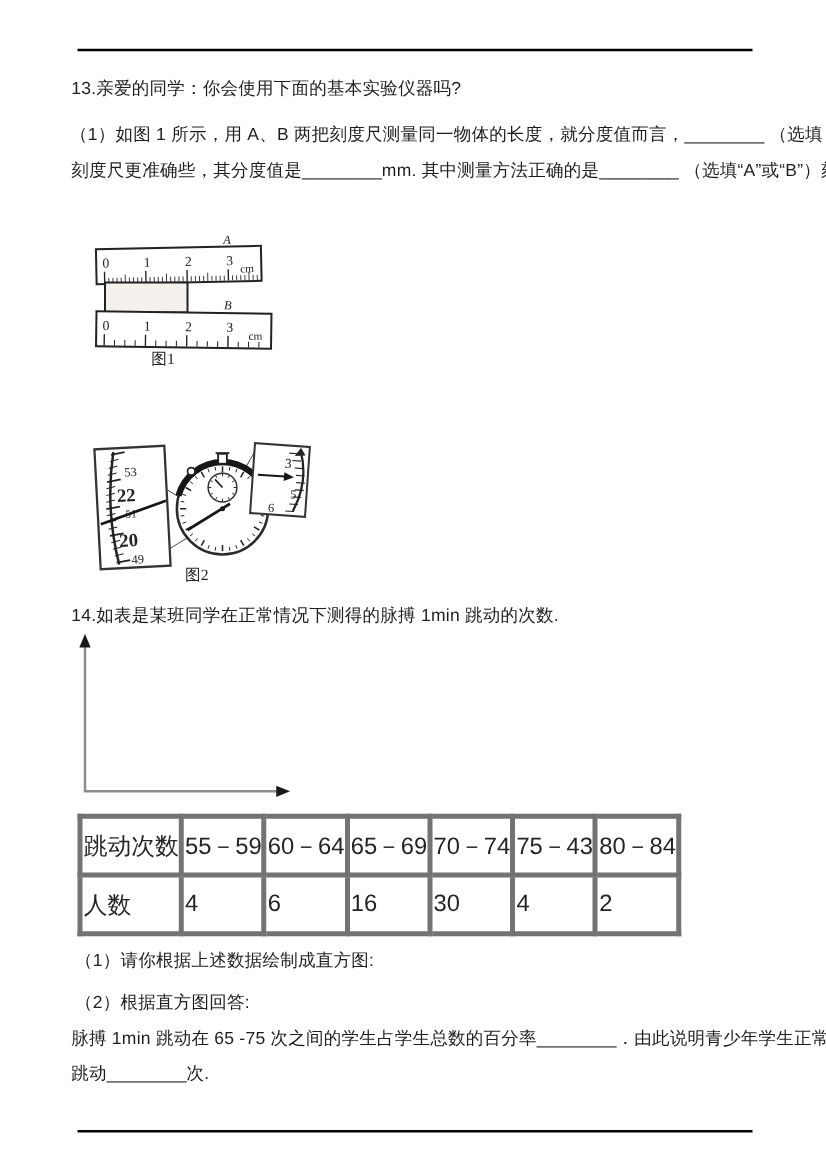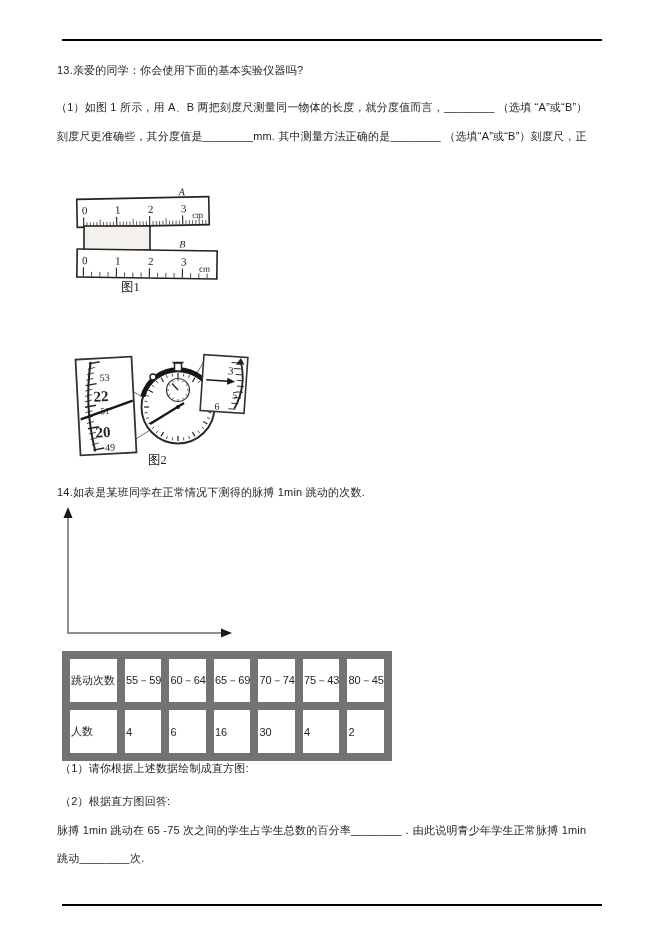--- a/index.html
+++ b/index.html
@@ -1,28 +1,28 @@
 <!DOCTYPE html>
 <html><head>
 <meta charset="utf-8">
 <style>
   html,body{margin:0;padding:0;background:#fff;}
   .page{
     position:relative;width:661px;height:936px;background:#ffffff;overflow:hidden;
     font-family:"Liberation Sans","DejaVu Sans",sans-serif;color:#1d1d1d;
   }
-  .t{position:absolute;font-size:11px;line-height:18px;white-space:nowrap;letter-spacing:.2px;color:#1d1d1d;}
+  .t{position:absolute;font-size:14px;line-height:18px;white-space:nowrap;letter-spacing:.2px;color:#1d1d1d;}
   .rule{position:absolute;left:62px;width:540px;height:2px;background:#000;}
   svg{position:absolute;overflow:visible;}
   svg text{font-family:"Liberation Serif","DejaVu Serif",serif;fill:#222;}
   table.pulse{
     position:absolute;left:62px;top:651px;border-collapse:collapse;table-layout:fixed;
   }
   table.pulse td{
-    border:8px solid #737373;height:43px;font-size:11px;color:#242424;
+    border:4px solid #737373;height:43px;font-size:19px;color:#242424;
     padding:0 0 0 1px;white-space:nowrap;overflow:visible;vertical-align:middle;
     font-family:"Liberation Sans","DejaVu Sans",sans-serif;
   }
   .callout{stroke:#444;stroke-width:.8;}
 </style>
 </head>
 <body>
 
 <div class="page">
 
@@ -261,21 +261,21 @@
         <col style="width:37px">
     </colgroup>
     <tbody>
         <tr>
       <td>跳动次数</td>
       <td>55－59</td>
       <td>60－64</td>
       <td>65－69</td>
       <td>70－74</td>
       <td>75－43</td>
-      <td>80－45</td>
+      <td>80－84</td>
     </tr>
     <tr>
       <td>人数</td>
       <td>4</td>
       <td>6</td>
       <td>16</td>
       <td>30</td>
       <td>4</td>
       <td>2</td>
     </tr>

